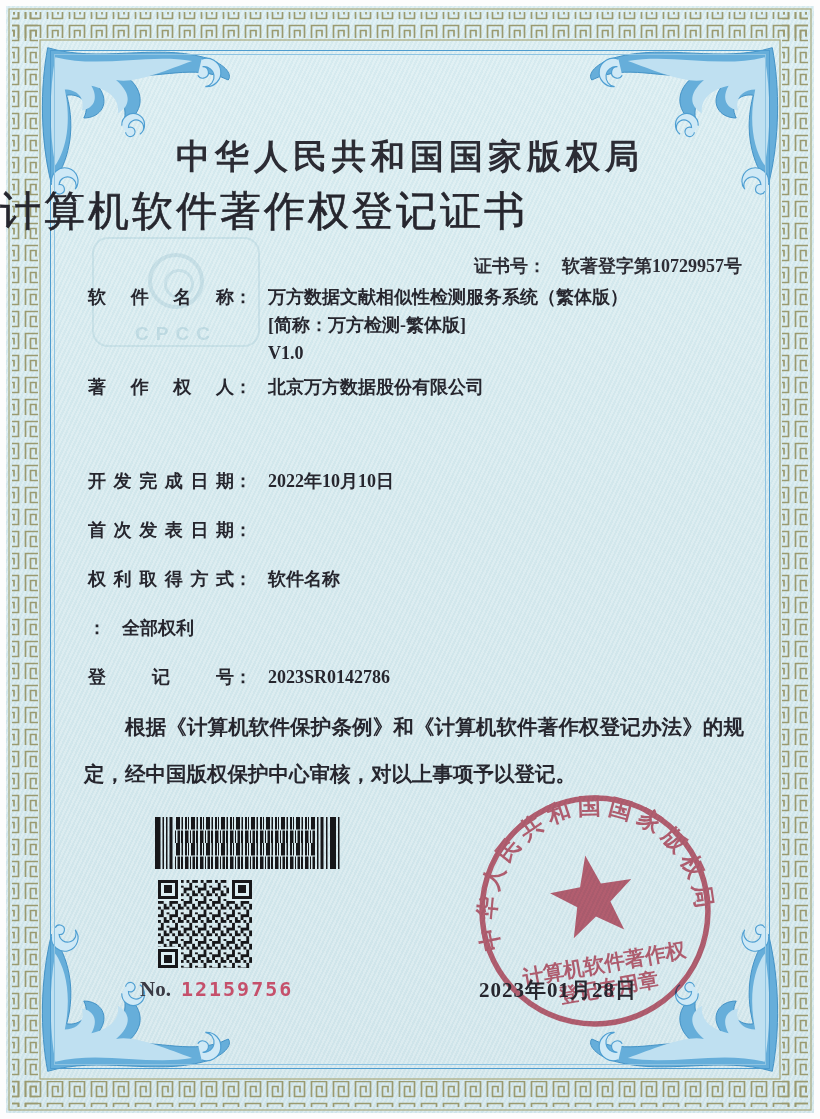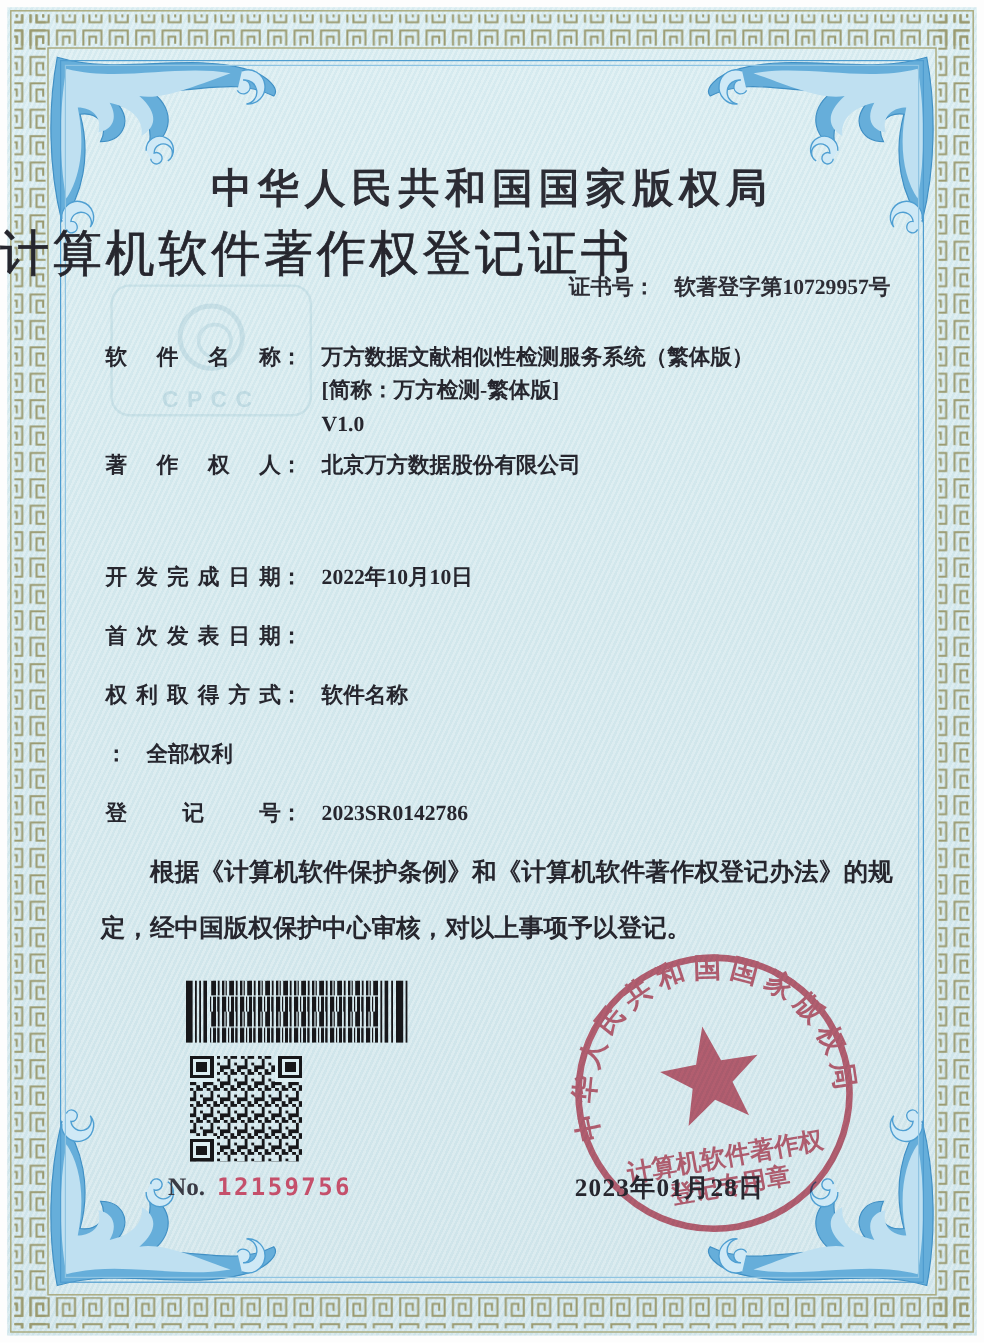--- a/index.html
+++ b/index.html
@@ -30,21 +30,21 @@
   .issuer-title {
     left:0; right:0; top:134px; text-align:center;
     font-size:34px; font-weight:bold; letter-spacing:5px; color:#2c2c34;
   }
   .cert-title {
     left:0; right:0; top:184px; text-align:left;
     font-size:41px; font-weight:normal; letter-spacing:3px; color:#26262e;
     -webkit-text-stroke:0.6px #26262e;
   }
   .cert-no {
-    top:227px; right:78px; font-size:18px; font-weight:bold; color:#2d2d35;
+    top:254px; right:78px; font-size:18px; font-weight:bold; color:#2d2d35;
   }
   .cert-no .gap { display:inline-block; width:16px; }
 
   .fields { left:88px; top:283px; width:660px; color:#26262e; }
   .frow { display:flex; align-items:flex-start; font-size:18px; font-weight:bold; }
   .flabel {
     display:inline-block; width:146px; flex:0 0 146px;
     text-align:justify; text-align-last:justify;
   }
   .fcolon { flex:0 0 auto; }

